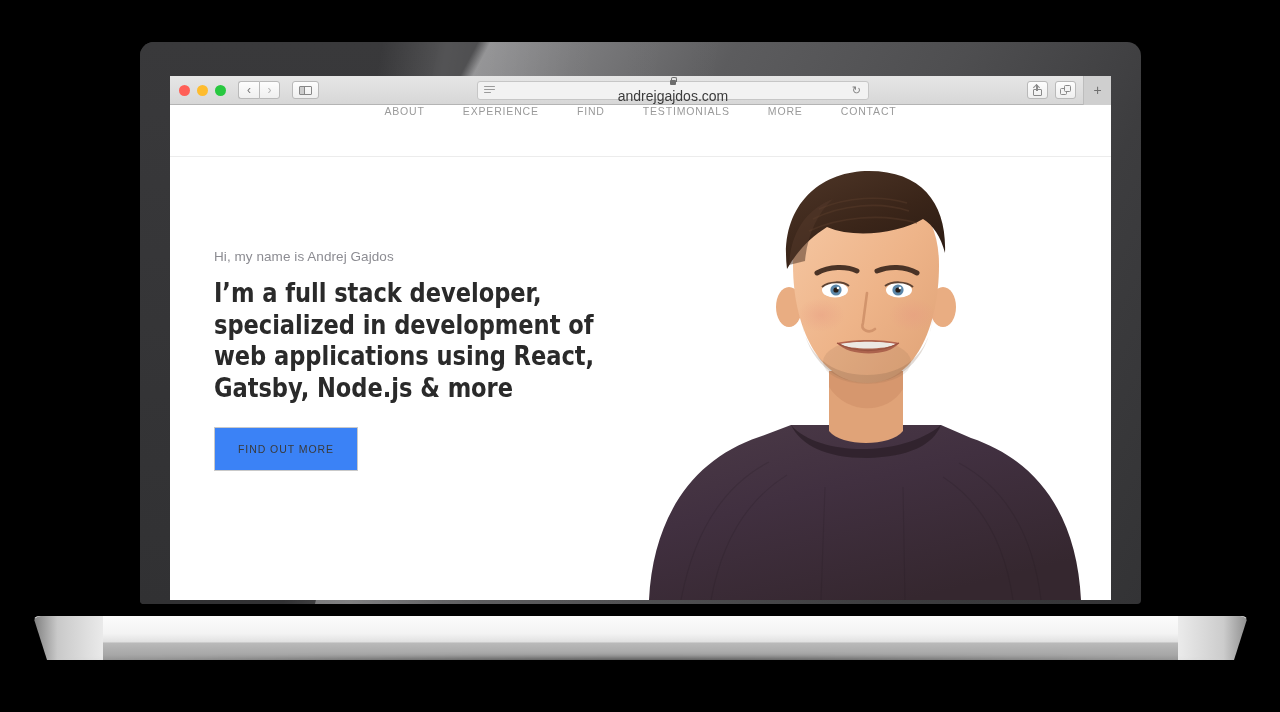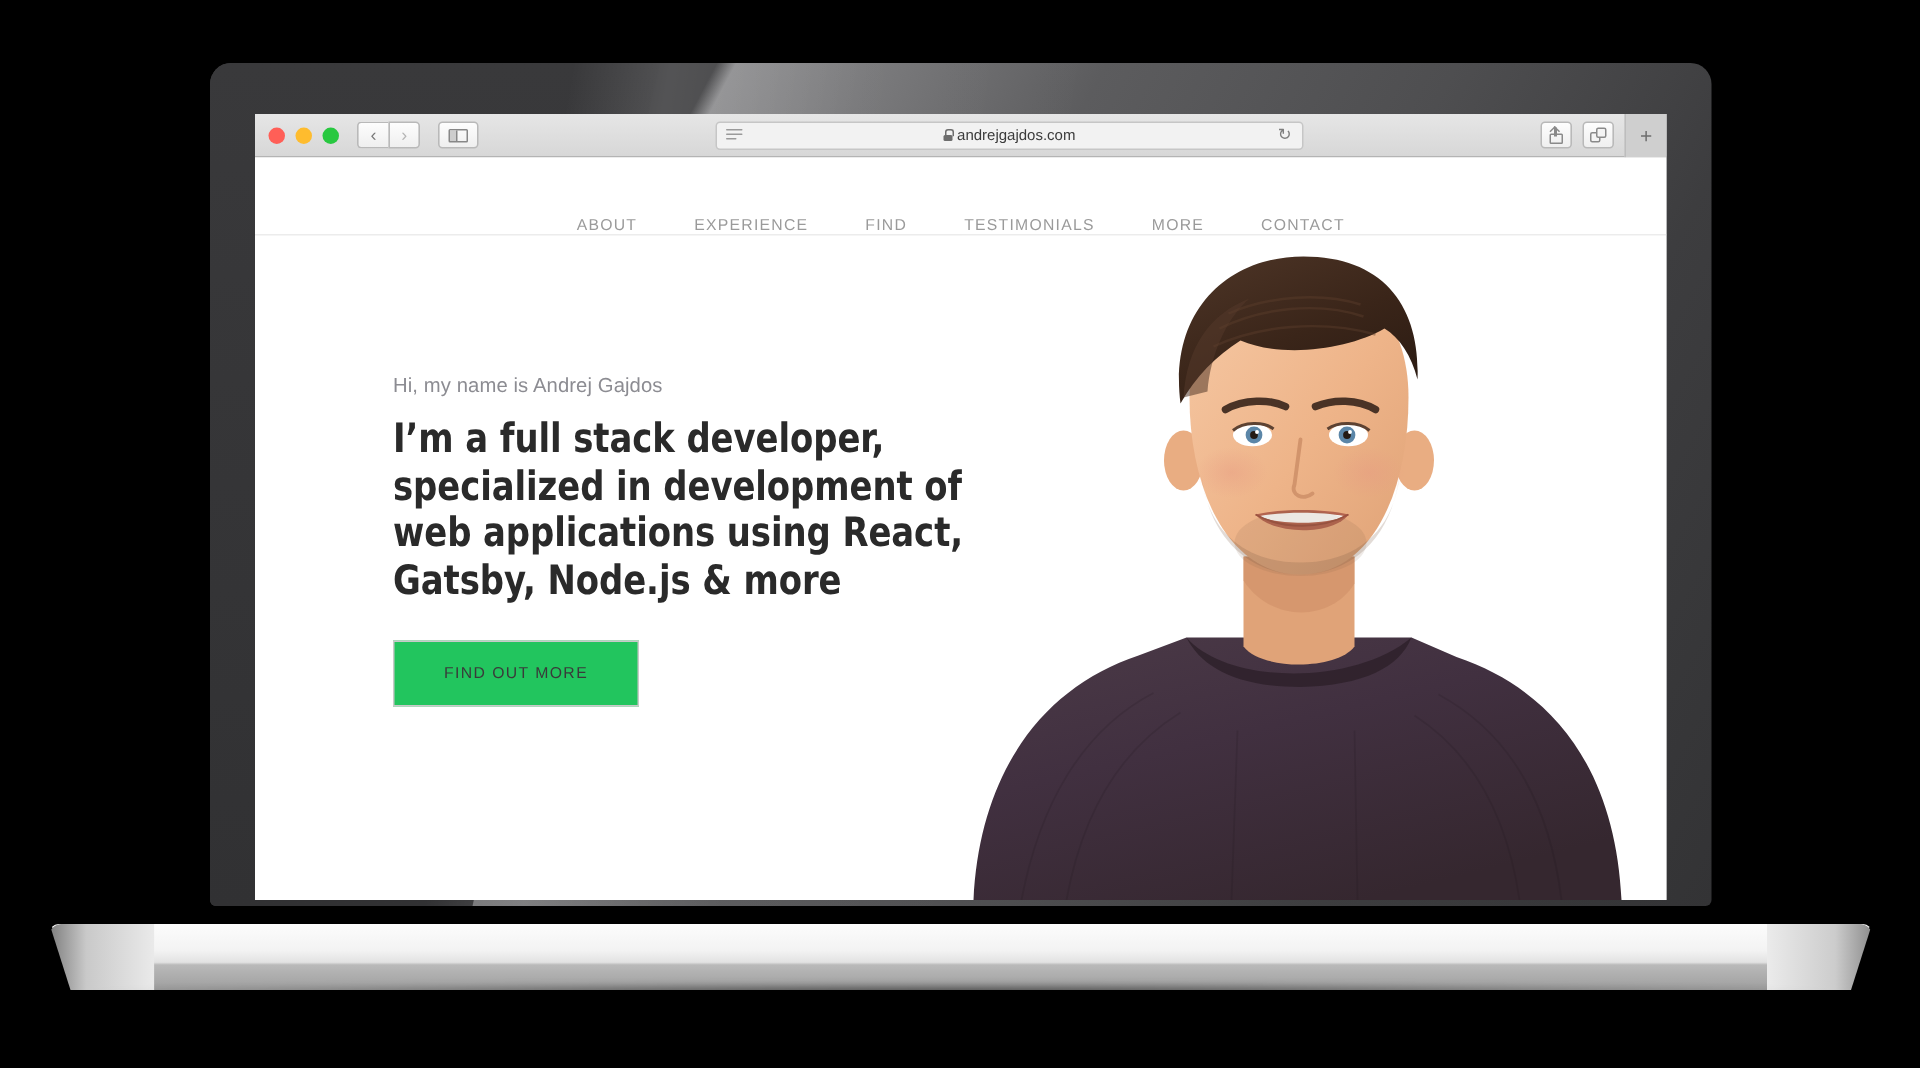--- a/index.html
+++ b/index.html
@@ -81,21 +81,21 @@
     width: 392px; height: 19px;
     background: #f2f2f2;
     border: 1px solid #c6c6c6; border-radius: 3px;
     display: flex; align-items: center; justify-content: center;
   }
   #reader-icon { position: absolute; left: 6px; top: 4px; width: 11px; height: 10px; display: flex; flex-direction: column; gap: 1.5px; }
   #reader-icon i { display: block; height: 1.5px; background: #9a9a9a; border-radius: 1px; }
   #reader-icon i:nth-child(1){ width: 11px; }
   #reader-icon i:nth-child(2){ width: 11px; }
   #reader-icon i:nth-child(3){ width: 7px; }
-  .url-text { display: flex; align-items: center; gap: 3px; font-size: 10px; color: #3b3b3b; }
+  .url-text { display: flex; align-items: center; gap: 3px; font-size: 14px; color: #3b3b3b; flex-direction: column; }
   .lock { width: 6px; height: 8px; position: relative; display: inline-block; }
   .lock:after { content:""; position:absolute; left:0; bottom:0; width:6px; height:4.5px; background:#6d6d6d; border-radius:1px; }
   .lock:before { content:""; position:absolute; left:1px; top:0; width:4px; height:4px; border:1.1px solid #6d6d6d; border-bottom:none; border-radius:2px 2px 0 0; }
   #reload-icon { position: absolute; right: 7px; top: 3px; font-size: 11px; color: #7e7e7e; line-height: 1; }
 
   #chrome-right { display: flex; align-items: center; gap: 7px; }
   .share-glyph { width: 9px; height: 11px; position: relative; }
   .share-glyph .box { position: absolute; left: 0; bottom: 0; width: 9px; height: 7px; border: 1px solid #8a8a8a; border-radius: 1px; }
   .share-glyph .arrow { position: absolute; left: 3.4px; top: 0; width: 1.2px; height: 6px; background: #8a8a8a; }
   .share-glyph .arrow:before { content:""; position:absolute; left:-2.2px; top:0; width:4px; height:4px; border-left:1.2px solid #8a8a8a; border-top:1.2px solid #8a8a8a; transform: rotate(45deg); }
@@ -108,44 +108,44 @@
     background: #cfcfcf;
     display: flex; align-items: center; justify-content: center;
     color: #6f6f6f; font-size: 14px; line-height: 1;
     border-left: 1px solid #bdbdbd;
   }
 
   
   #page { position: relative; height: 495px; background: #fff; overflow: hidden; }
   #site-nav {
     height: 52px; border-bottom: 1px solid #ececec;
-    display: flex; align-items: flex-end; justify-content: center; gap: 38px;
+    display: flex; align-items: flex-start; justify-content: center; gap: 38px;
   }
   .nav-link {
     font-size: 10.5px; letter-spacing: 0.08em;
     color: #9a9a9a; text-decoration: none; white-space: nowrap;
   }
 
   #hero { position: relative; height: 443px; }
-  #hero-copy { position: absolute; left: 44px; top: 92px; width: 460px; margin-left: 48px; }
+  #hero-copy { position: absolute; left: 44px; top: 92px; width: 460px; }
   #hero-eyebrow {
     font-size: 13.5px; color: #8c8c92; letter-spacing: 0.005em;
     margin-bottom: 13px;
   }
   #hero-title {
     font-family: "Liberation Sans Narrow", "DejaVu Sans Condensed", "Liberation Sans", sans-serif;
     font-size: 27px; line-height: 1.17; font-weight: 700;
     color: #2a2a2a; letter-spacing: -0.002em;
     transform: scaleX(0.93); transform-origin: left top;
     margin-bottom: 24px;
   }
   #cta-button {
     display: inline-flex; align-items: center; justify-content: center;
-    width: 164px; height: 44px;
-    border: 1px solid #c9c9c9; background: #22c55e;
+    width: 144px; height: 44px;
+    border: 1px solid #c9c9c9; background: #3b82f6;
     color: #3a3a3a; font-size: 10.5px; letter-spacing: 0.09em;
     text-decoration: none;
   }
 
   
   #portrait { position: absolute; right: 0px; bottom: 0; width: 470px; height: 443px; overflow: hidden; }
   #portrait svg { position: absolute; right: 0; bottom: 0; }
 
   
   #laptop-base {

